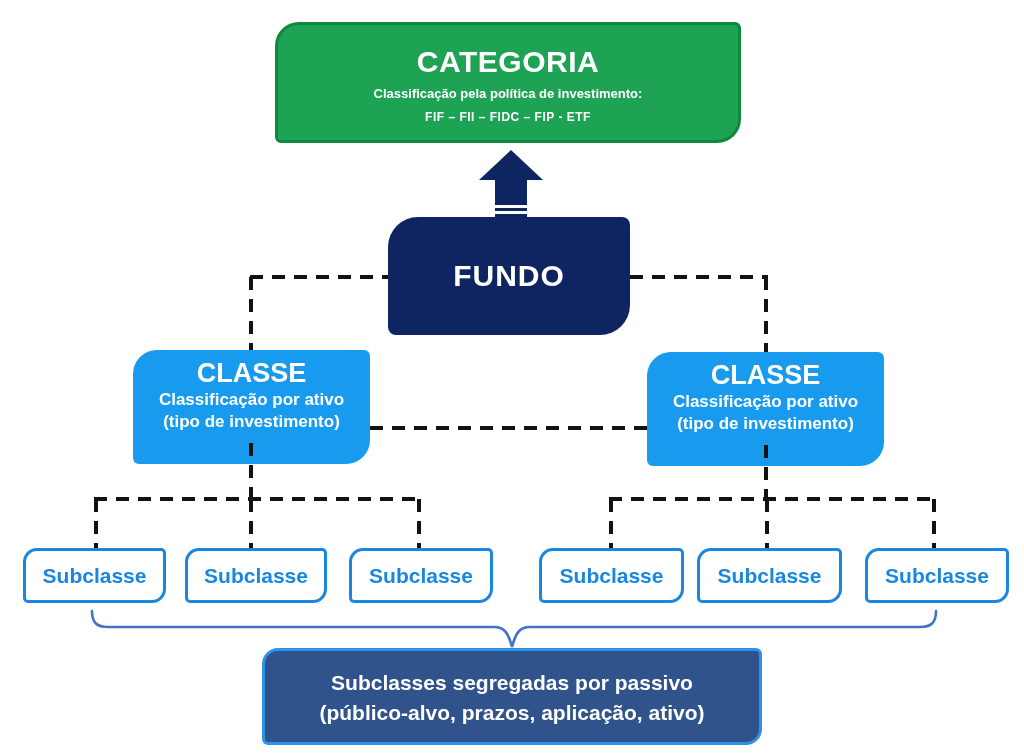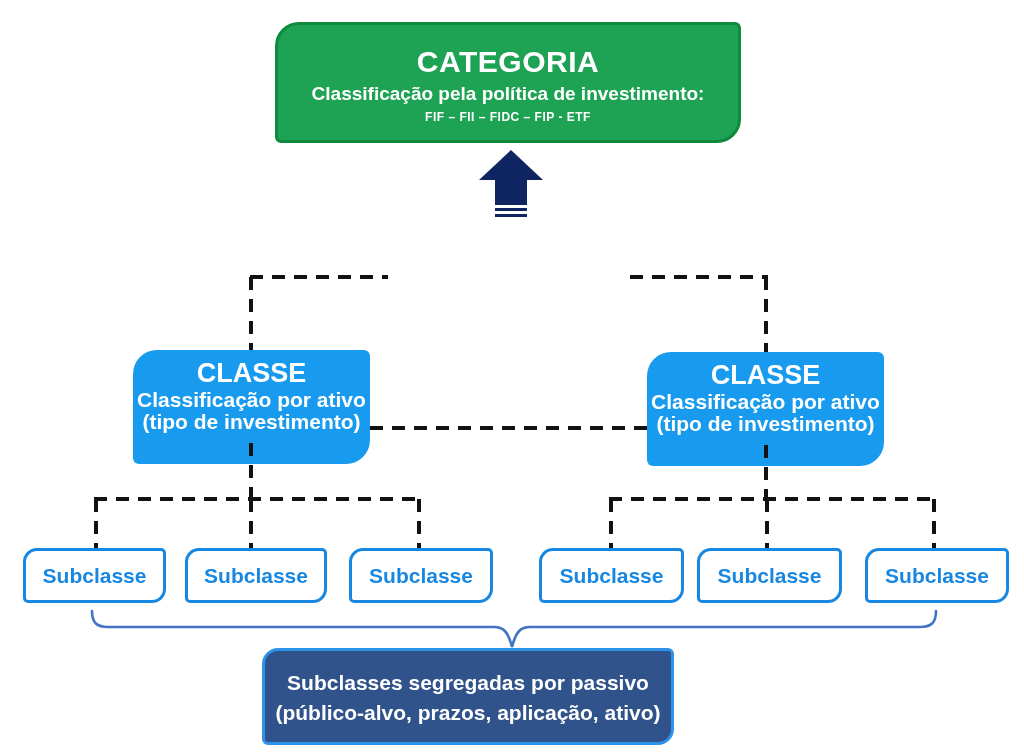--- a/index.html
+++ b/index.html
@@ -13,42 +13,42 @@
     position:relative;width:1024px;height:754px;background:#fff;overflow:hidden;
     font-family:"Liberation Sans","DejaVu Sans",sans-serif;font-weight:bold;
   }
   .node{position:absolute;box-sizing:border-box;text-align:center;color:var(--text-white);}
   .categoria{
     left:275px;top:22px;width:466px;height:121px;
     background:var(--green-fill);border:3px solid var(--green-border);
     border-radius:24px 6px 24px 6px;padding-top:20px;
   }
   .categoria .big{font-size:30px;line-height:34px;letter-spacing:.5px;}
-  .categoria .sub{font-size:19px;line-height:24px;margin-top:3px;}
+  .categoria .sub{font-size:13px;line-height:24px;margin-top:3px;}
   .categoria .sub2{font-size:12px;line-height:22px;letter-spacing:.5px;}
   .fundo{
     left:388px;top:217px;width:242px;height:118px;background:var(--navy);
     border-radius:30px 8px 30px 8px;display:flex;align-items:center;justify-content:center;
     font-size:30px;letter-spacing:1px;
   }
   .classe{
     width:237px;height:114px;background:var(--classe-blue);
     border-radius:24px 6px 24px 6px;padding-top:8px;
   }
   .classe .big{font-size:27px;line-height:31px;}
-  .classe .sub{font-size:21px;line-height:22px;}
+  .classe .sub{font-size:17px;line-height:22px;}
   .classe-left{left:133px;top:350px;}
   .classe-right{left:647px;top:352px;}
   .subclasse{
     position:absolute;top:548px;height:55px;box-sizing:border-box;background:#fff;
     border:3px solid var(--subclasse-blue);border-radius:14px 5px 14px 5px;
     color:var(--subclasse-blue);font-size:21px;line-height:49px;text-align:center;
   }
   .bottom-note{
-    left:262px;top:648px;width:412px;height:97px;
+    left:262px;top:648px;width:500px;height:97px;
     background:var(--bottom-fill);border:3px solid var(--bottom-border);
     border-radius:16px 6px 16px 6px;padding-top:17px;
   }
   .bottom-note .ln{font-size:21px;line-height:30px;}
   .h-dash{position:absolute;height:4px;
     background:repeating-linear-gradient(90deg,var(--connector) 0 13px,transparent 13px 22px);}
   .v-dash{position:absolute;width:4px;
     background:repeating-linear-gradient(180deg,var(--connector) 0 13px,transparent 13px 22px);}
   .abs{position:absolute;}
 </style>
@@ -63,20 +63,23 @@
     <div class="sub2">FIF – FII – FIDC – FIP - ETF</div>
   </div>
 
   <svg class="abs" style="left:479px;top:150px;" width="64" height="67" viewBox="0 0 64 67">
     <polygon points="32,0 64,30 0,30" fill="var(--navy)"></polygon>
     <rect x="16" y="29" width="32" height="38" fill="var(--navy)"></rect>
     <rect x="15" y="55" width="34" height="3" fill="#ffffff"></rect>
     <rect x="15" y="61" width="34" height="3" fill="#ffffff"></rect>
   </svg>
 
+  <div class="node fundo">
+    <span>FUNDO</span>
+  </div>
 
   <div class="h-dash" style="left:250px;top:275px;width:138px;"></div>
   <div class="h-dash" style="left:630px;top:275px;width:138px;"></div>
   <div class="v-dash" style="left:249px;top:277px;height:73px;"></div>
   <div class="v-dash" style="left:764px;top:277px;height:75px;"></div>
 
   <div class="h-dash" style="left:370px;top:426px;width:277px;"></div>
 
   <div class="node classe classe-left">
     <div class="big">CLASSE</div>

